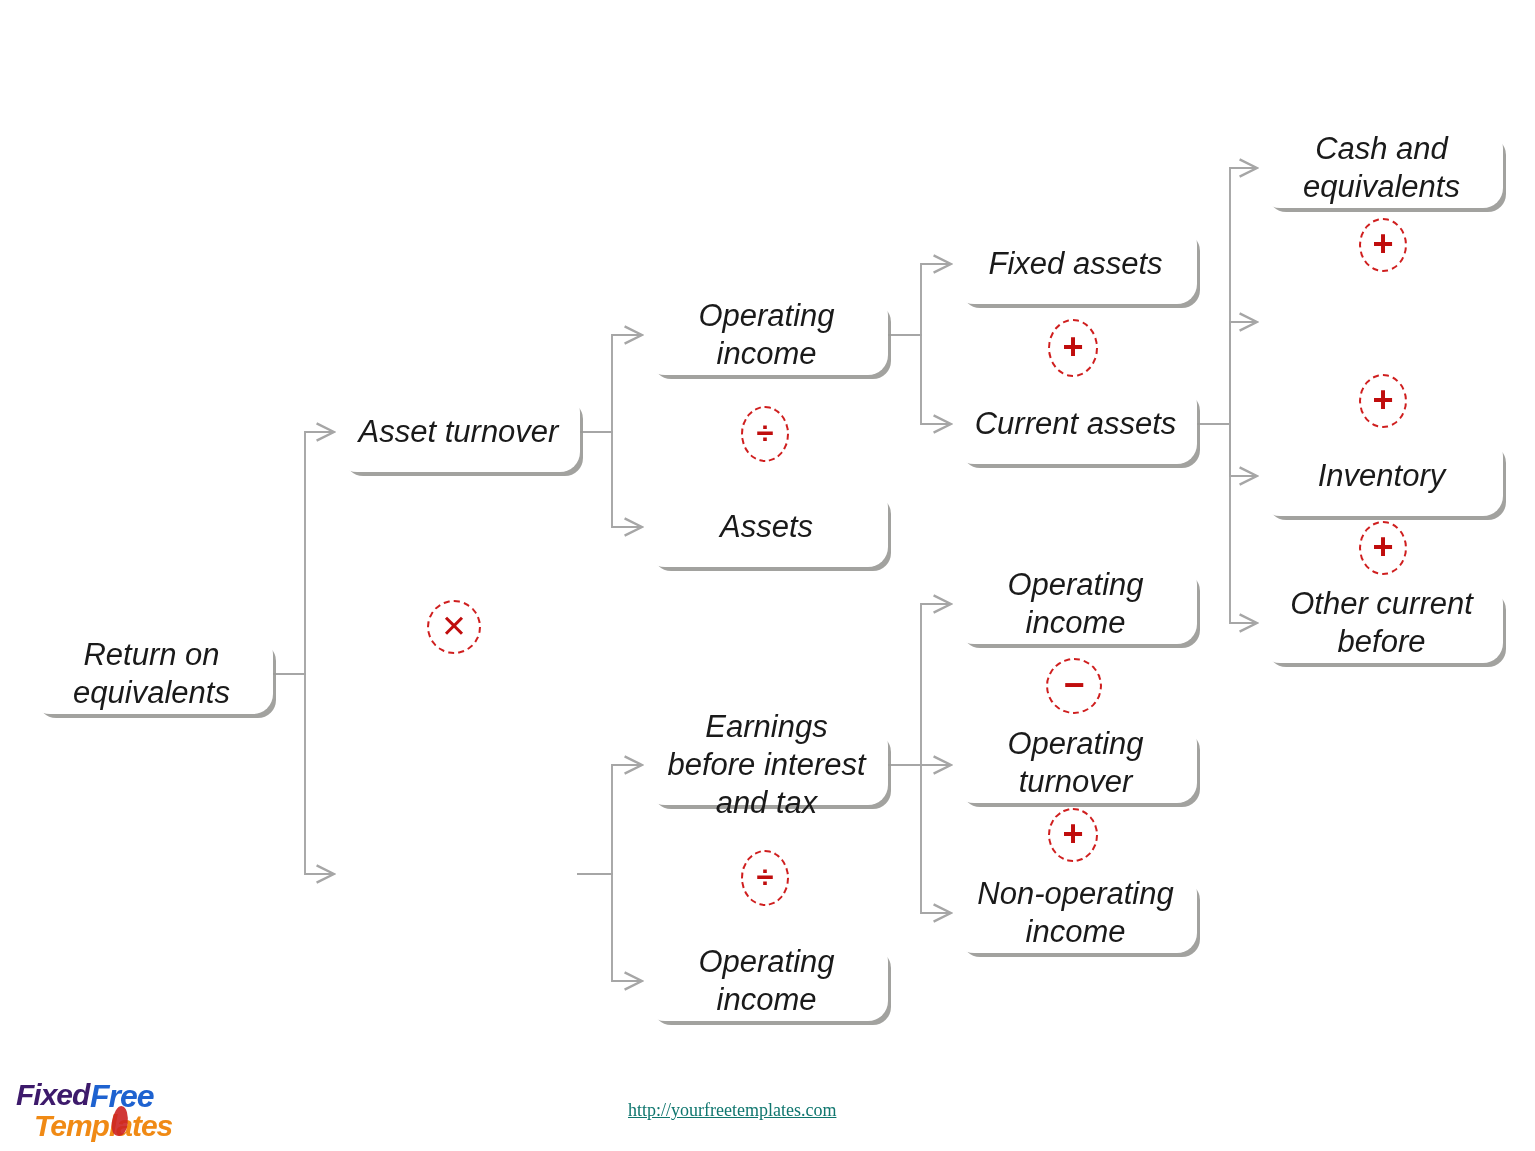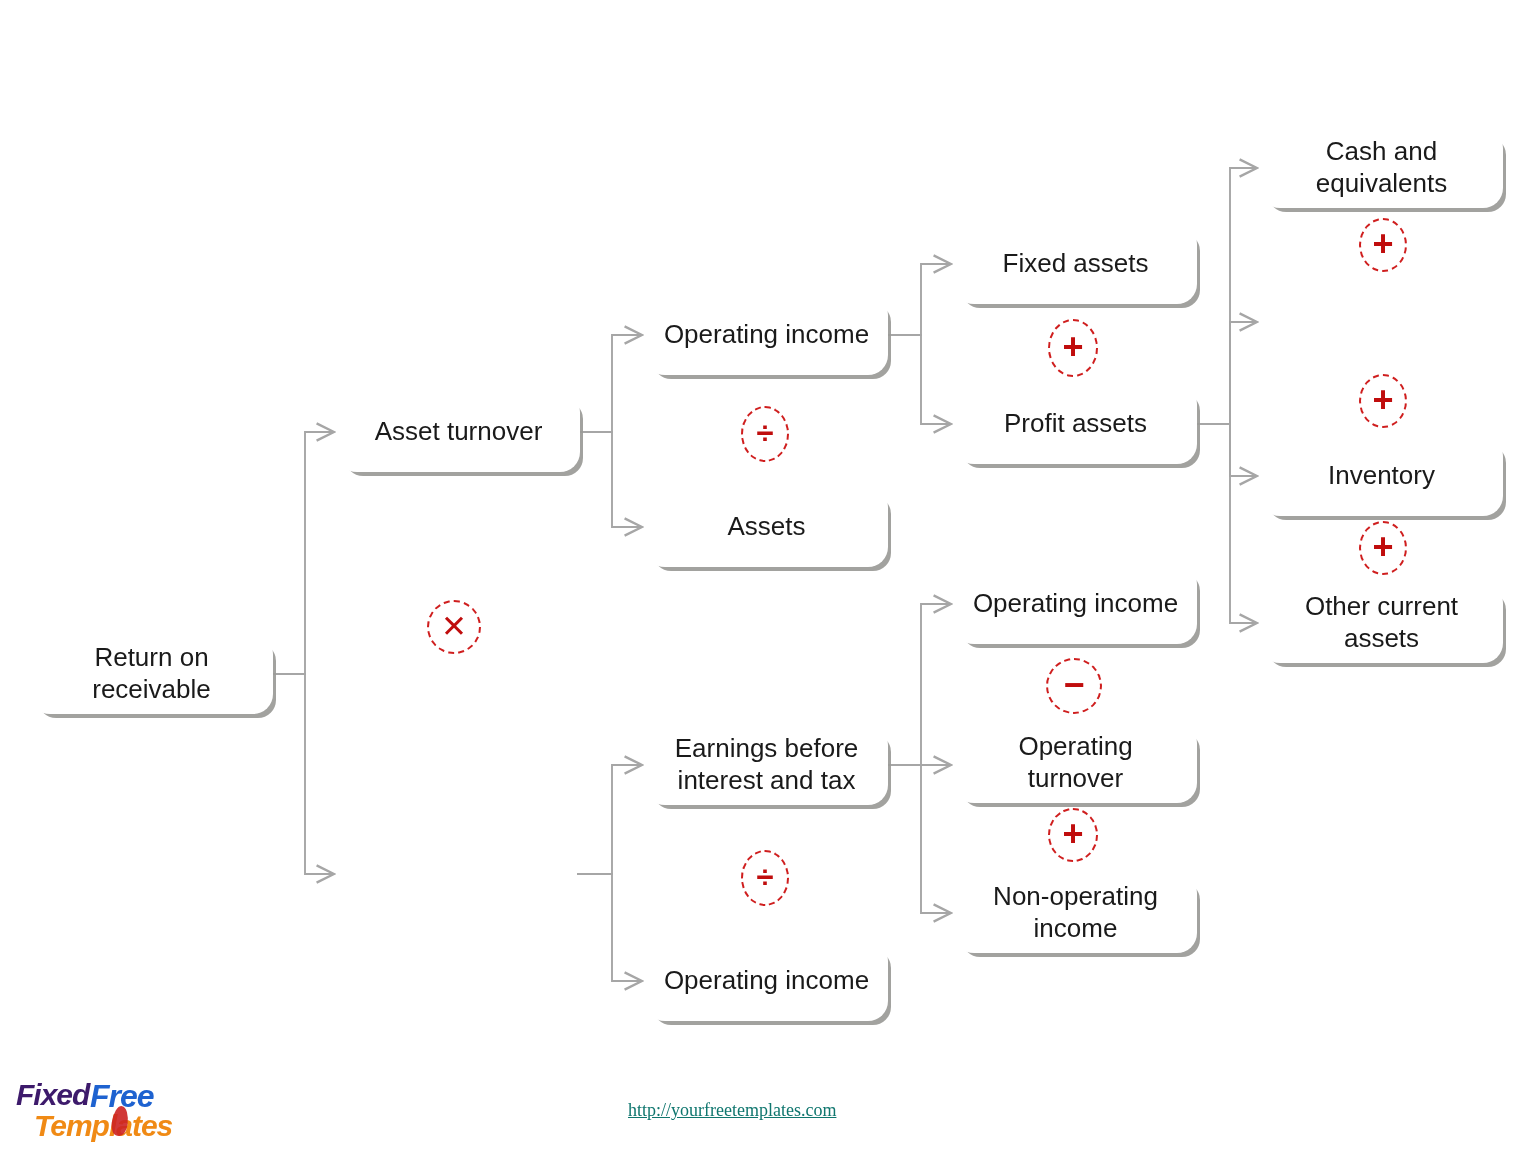--- a/index.html
+++ b/index.html
@@ -15,24 +15,25 @@
   #wires{position:absolute;left:0;top:0;width:1535px;height:1151px;}
 
   
   .node{
     position:absolute;
     box-sizing:border-box;
     border-radius:16px;
     display:flex;align-items:center;justify-content:center;
     text-align:center;
     line-height:1.22;
-    font-size:26px;
+    font-size:31px;
     padding:4px 10px;
     z-index:3;
     border:1px solid rgba(255,255,255,.85);
+    font-style:italic;
   }
   
   .node::after{
     content:"";position:absolute;left:4px;top:5px;right:-7px;bottom:-8px;
     border-radius:18px;background:#9b9b97;z-index:-2;
     filter:blur(0.3px);opacity:.92;
   }
   .node::before{
     content:"";position:absolute;left:-4px;top:-4px;right:-4px;bottom:-4px;
     border-radius:20px;background:#ffffff;z-index:-1;
@@ -108,21 +109,21 @@
       <path d="M577,874 L612,874 L612,765 L642,765" marker-end="url(#arrow)"></path>
       <path d="M577,874 L612,874 L612,981 L642,981" marker-end="url(#arrow)"></path>
 
       <path d="M885,765 L921,765 L921,604 L951,604" marker-end="url(#arrow)"></path>
       <path d="M885,765 L951,765" marker-end="url(#arrow)"></path>
       <path d="M885,765 L921,765 L921,913 L951,913" marker-end="url(#arrow)"></path>
     </g>
   </svg>
 
   <div class="node blue" style="left:33px;top:637px;width:237px;height:74px;">
-    <span>Return on receivable</span>
+    <span>Return on equivalents</span>
   </div>
 
   <div class="node blue" style="left:340px;top:395px;width:237px;height:74px;">
     <span>Asset turnover</span>
   </div>
 
 
   <div class="node grey" style="left:648px;top:298px;width:237px;height:74px;">
     <span>Operating income</span>
   </div>
@@ -137,21 +138,21 @@
 
   <div class="node grey" style="left:648px;top:944px;width:237px;height:74px;">
     <span>Operating income</span>
   </div>
 
   <div class="node grey" style="left:957px;top:227px;width:237px;height:74px;">
     <span>Fixed assets</span>
   </div>
 
   <div class="node grey" style="left:957px;top:387px;width:237px;height:74px;">
-    <span>Profit assets</span>
+    <span>Current assets</span>
   </div>
 
   <div class="node grey" style="left:957px;top:567px;width:237px;height:74px;">
     <span>Operating income</span>
   </div>
 
   <div class="node grey" style="left:957px;top:726px;width:237px;height:74px;">
     <span>Operating turnover</span>
   </div>
 
@@ -162,21 +163,21 @@
   <div class="node gold" style="left:1263px;top:131px;width:237px;height:74px;">
     <span>Cash and equivalents</span>
   </div>
 
 
   <div class="node gold" style="left:1263px;top:439px;width:237px;height:74px;">
     <span>Inventory</span>
   </div>
 
   <div class="node gold" style="left:1263px;top:586px;width:237px;height:74px;">
-    <span>Other current assets</span>
+    <span>Other current before</span>
   </div>
 
   <div class="op" style="left:741px;top:406px;width:44px;height:52px;font-size:31px;">
     <span>÷</span>
   </div>
 
   <div class="op" style="left:427px;top:600px;width:50px;height:50px;font-size:31px;">
     <span>✕</span>
   </div>
 

